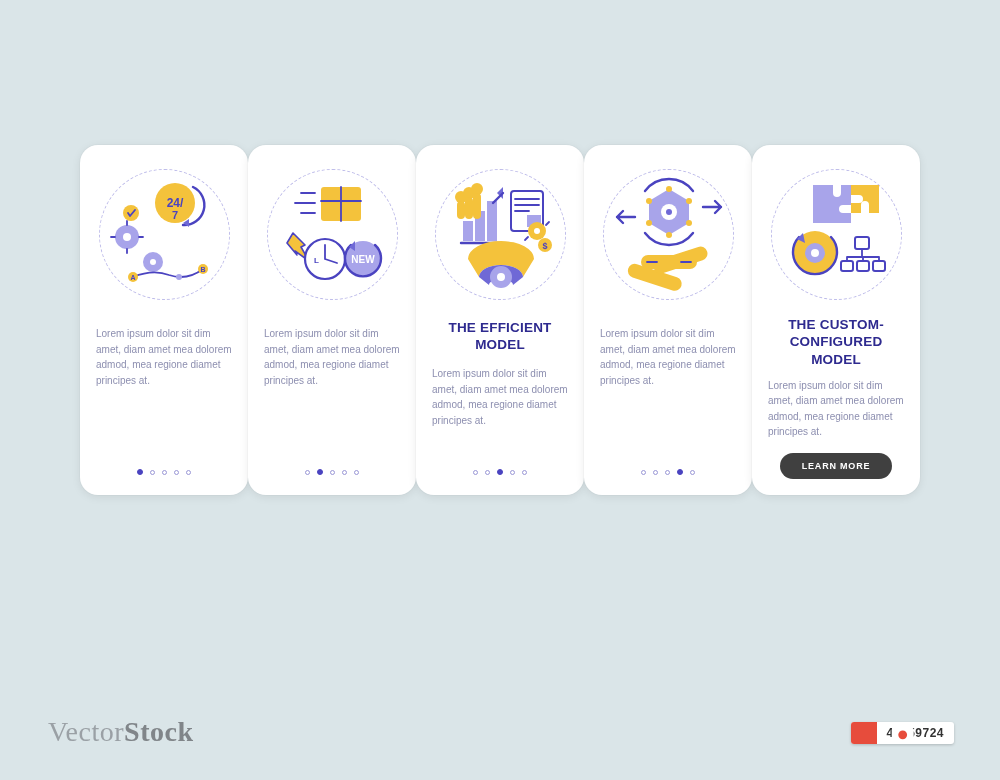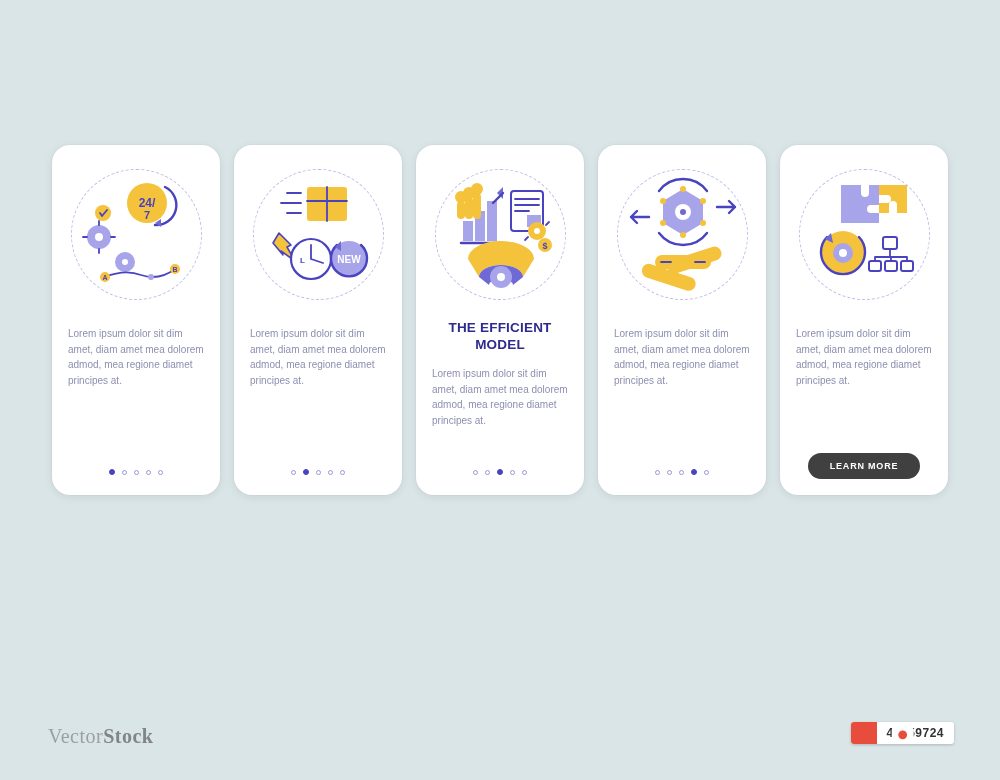--- a/index.html
+++ b/index.html
@@ -8,21 +8,20 @@
     height: 780px;
     background: #dae5e8;
     font-family: Arial, Helvetica, sans-serif;
     position: relative;
     overflow: hidden;
   }
   .stage {
     position: absolute;
     left: 50px; right: 50px; top: 145px;
     display: flex;
-    gap: 14px;
     justify-content: center;
   }
   .card {
     width: 168px;
     height: 350px;
     background: #fff;
     border-radius: 18px;
     box-shadow: 0 2px 10px rgba(0,0,0,0.08), 0 0 0 1px rgba(0,0,0,0.02);
     padding: 18px 14px 16px;
     display: flex;
@@ -93,21 +92,21 @@
     letter-spacing: .8px;
     padding: 8px 22px;
     border-radius: 999px;
     border: none;
     cursor: pointer;
   }
   .watermark {
     position: absolute;
     left: 48px; bottom: 32px;
     font-family: Georgia, 'Times New Roman', serif;
-    font-size: 20px;
+    font-size: 28px;
     color: #9aa0a5;
     letter-spacing: .5px;
   }
   .watermark .v { font-weight: 400; }
   .watermark .s { font-weight: 700; color: #808589; }
   .imgid {
     position: absolute;
     right: 46px;
     bottom: 36px;
     height: 22px;
@@ -295,20 +294,21 @@
         <path class="st-line" d="M62 70 a22 22 0 1 1 -32 0"></path>
         <polygon points="28,72 34,66 36,76" class="fill-dp"></polygon>
         <rect x="86" y="70" width="14" height="12" rx="2" class="fill-w" stroke="#4a43c0" stroke-width="2"></rect>
         <path class="st-thin" d="M93 82 v8"></path>
         <rect x="72" y="94" width="12" height="10" rx="2" class="fill-w" stroke="#4a43c0" stroke-width="2"></rect>
         <rect x="88" y="94" width="12" height="10" rx="2" class="fill-w" stroke="#4a43c0" stroke-width="2"></rect>
         <rect x="104" y="94" width="12" height="10" rx="2" class="fill-w" stroke="#4a43c0" stroke-width="2"></rect>
         <path class="st-thin" d="M78 94v-4h32v4M94 90v4"></path>
       </svg>
     </div>
+    <div class="title">THE CUSTOM-CONFIGURED MODEL</div>
     <div class="desc">Lorem ipsum dolor sit dim amet, diam amet mea dolorem admod, mea regione diamet principes at.</div>
     <button class="cta">LEARN MORE</button>
   </div>
 
 </div>
 
 <div class="watermark">
   <span class="v">Vector</span><span class="s">Stock</span>
 </div>
 

